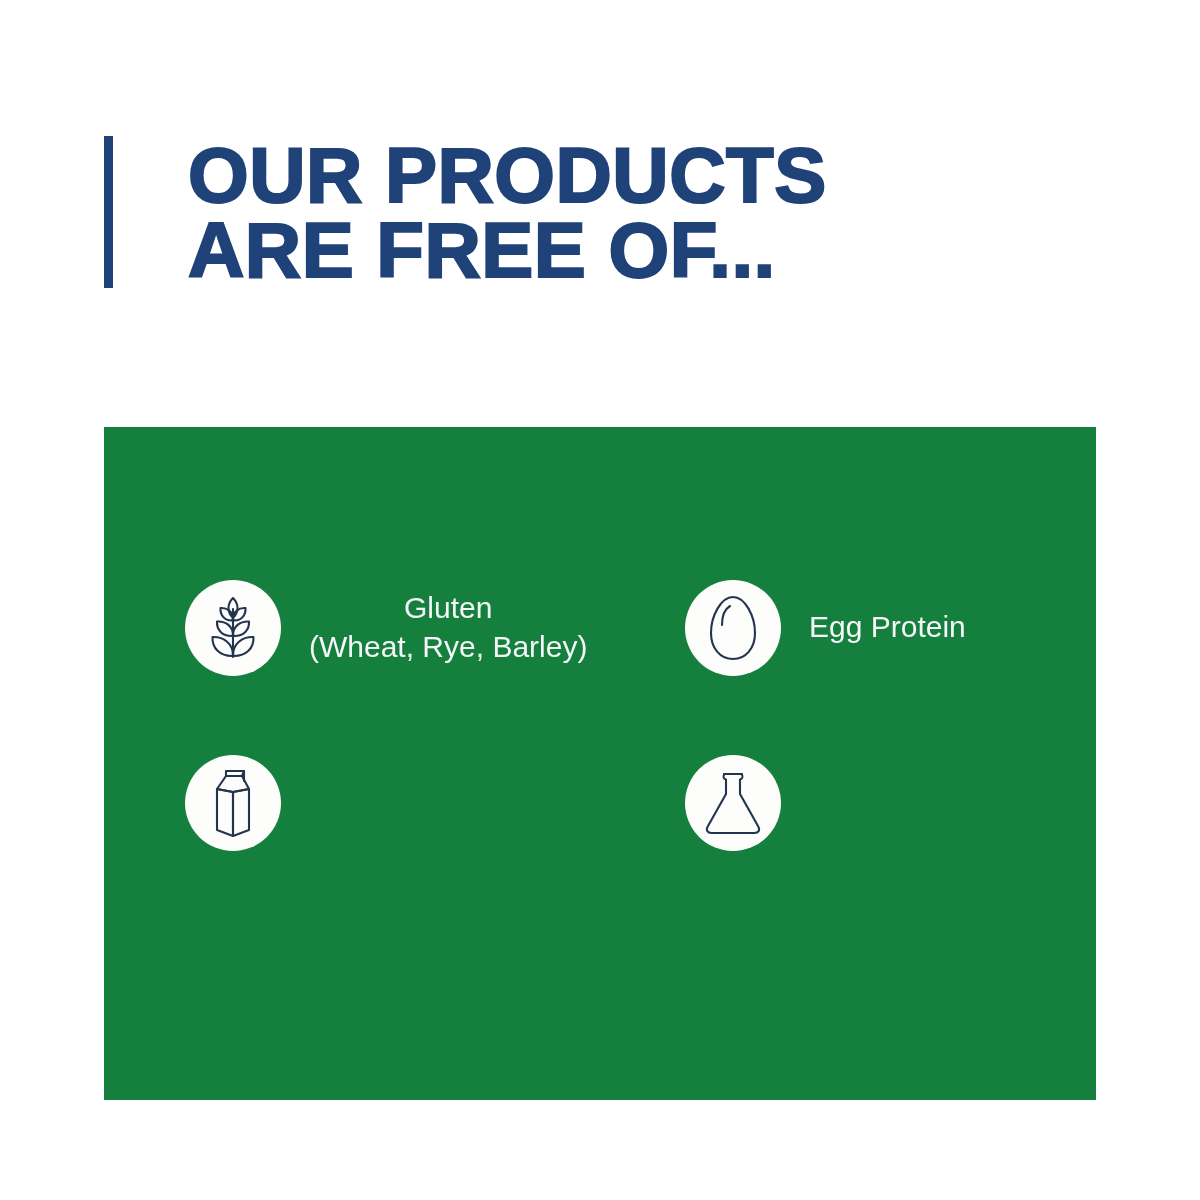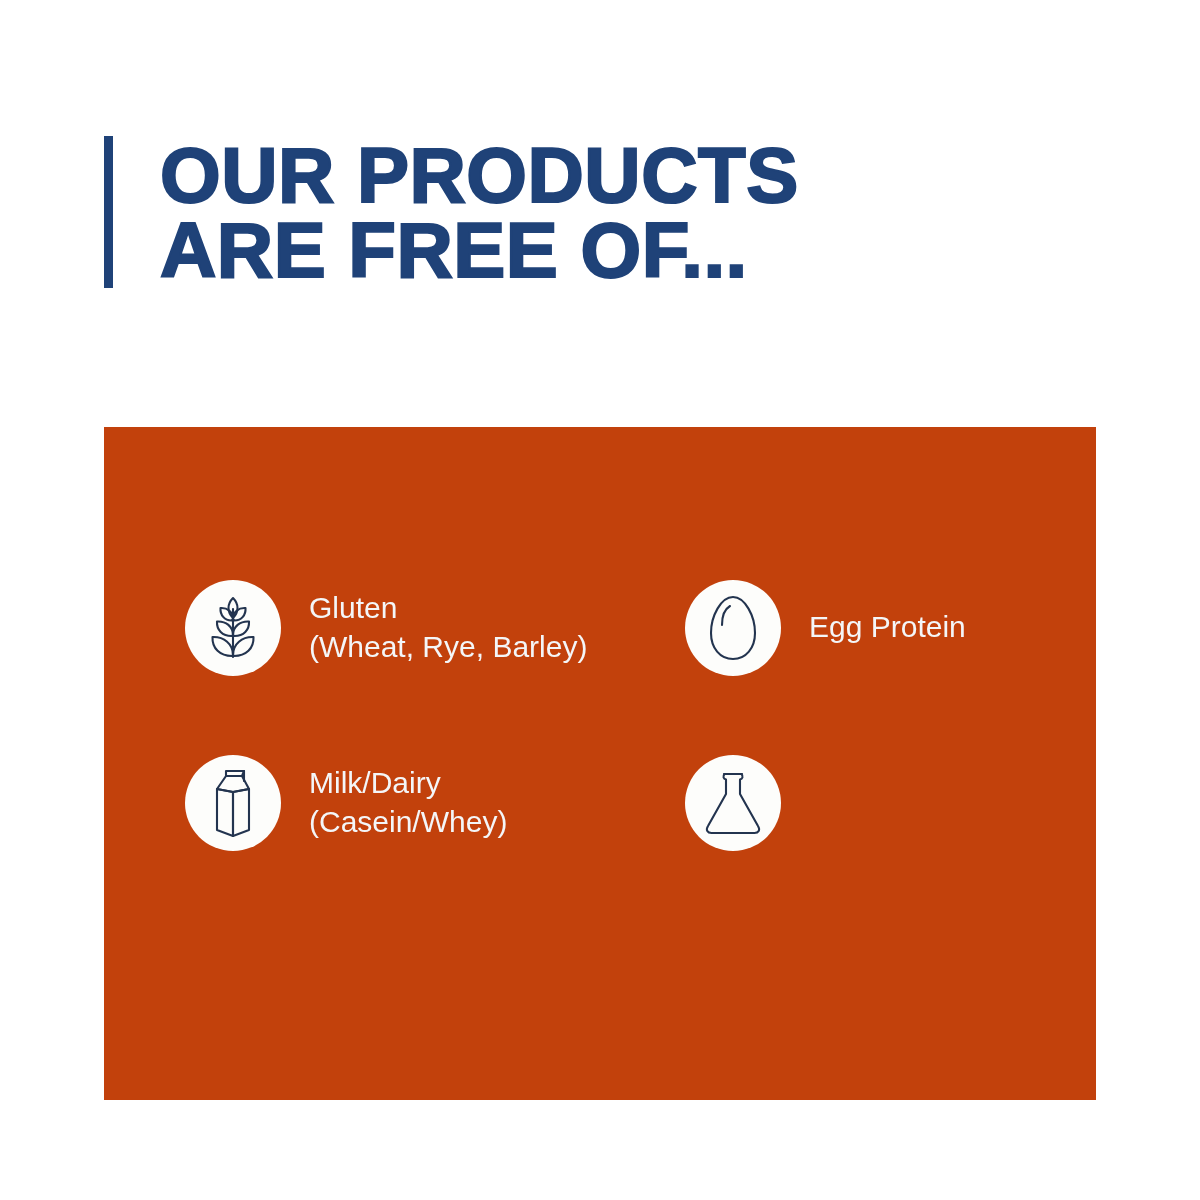--- a/index.html
+++ b/index.html
@@ -15,20 +15,21 @@
     position: relative;
   }
 
   
   .heading-block {
     position: absolute;
     left: 104px;
     top: 136px;
     display: flex;
     align-items: stretch;
+    gap: 28px;
   }
   .heading-rule {
     width: 9px;
     background: #1f4278;
     flex: 0 0 9px;
     margin-right: 47px;
     height: 152px;
   }
   .heading-text {
     font-size: 78px;
@@ -43,21 +44,22 @@
     -webkit-text-stroke: 2.2px #1f4278;
   }
 
   
   .panel {
     position: absolute;
     left: 104px;
     top: 427px;
     width: 992px;
     height: 673px;
-    background: #c2410c;
+    background: #15803d;
+    text-align: center;
   }
 
   .grid {
     position: absolute;
     left: 81px;
     top: 113px;
     width: 860px;
     display: grid;
     grid-template-columns: 500px 360px;
     grid-auto-rows: 175px;
@@ -140,22 +142,20 @@
         <svg width="58" height="70" viewBox="0 0 58 70" fill="none">
           <g stroke="#23344f" stroke-width="2.1" stroke-linejoin="round" stroke-linecap="round" fill="none">
             <path d="M13 21 L13 62 L29 68 L29 24 Z"></path>
             <path d="M45 21 L45 62 L29 68 L29 24 Z"></path>
             <path d="M13 21 L22 8 L38 8 L45 21 L29 24 Z"></path>
             <path d="M22 8 L22 3 L40 3 L40 13"></path>
             <path d="M38 8 L40 3"></path>
           </g>
         </svg>
       </div>
-      <div class="item-label">Milk/Dairy
-(Casein/Whey)</div>
     </div>
 
 
 
     <div class="item">
       <div class="badge">
         <svg width="62" height="66" viewBox="0 0 62 66" fill="none">
           <g stroke="#23344f" stroke-width="2.1" stroke-linejoin="round" stroke-linecap="round" fill="none">
             <path d="M22 4 L40 4"></path>
             <path d="M22.5 4 C20.5 6.5 21.5 9 24 9.5 L24 24 L6 56 C3.5 60 5.5 63 9.5 63 L52.5 63 C56.5 63 58.5 60 56 56 L38 24 L38 9.5 C40.5 9 41.5 6.5 39.5 4"></path>

